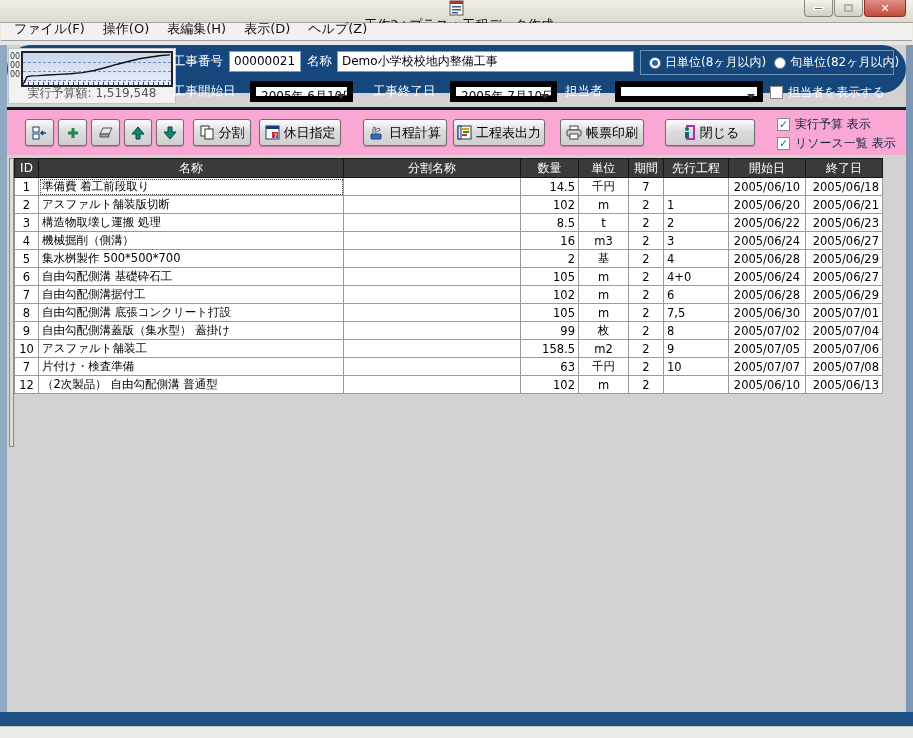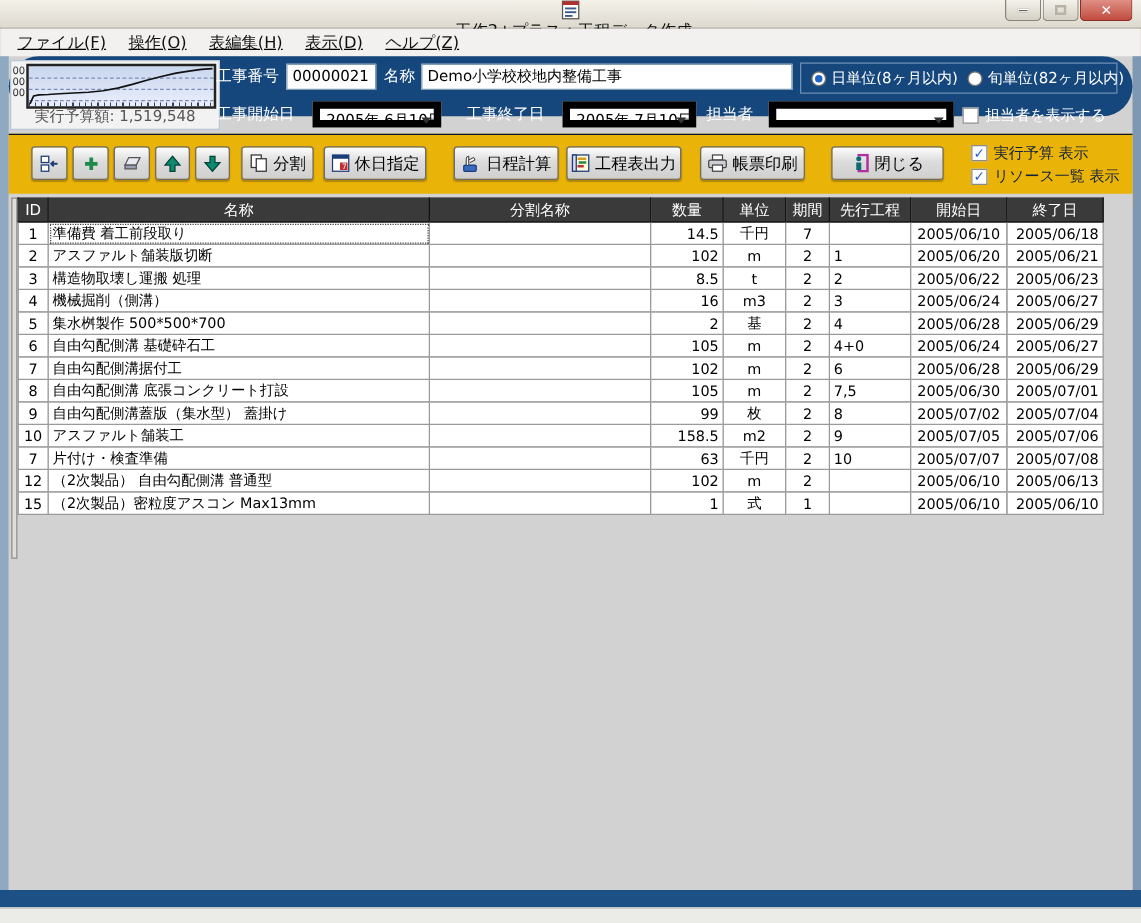--- a/index.html
+++ b/index.html
@@ -15,22 +15,22 @@
   .win-controls { position:absolute; top:0; right:7px; display:flex; }
   .winbtn { width:29px; height:17px; margin-left:1px; border:1px solid #8a8579;
     border-top:none; border-radius:0 0 4px 4px; background:linear-gradient(#f4f2ec,#d4d0c5);
     display:flex; align-items:center; justify-content:center; font-size:10px; color:#555; }
   .winbtn.close { background:linear-gradient(#e08f84,#c04c3e); border-color:#8e2f26; color:#fff;
     font-weight:bold; font-size:11px; width:42px; }
   .winbtn .glyph-line { width:9px; height:3px; background:#6e6a60; border:1px solid #fff; }
   .winbtn .glyph-box { width:9px; height:8px; border:2px solid #b7b2a6; background:transparent; }
 
   
-  .menubar { position:absolute; top:23px; left:1px; right:1px; height:28px; background:#f2f1ef;
-    border-bottom:1px solid #98a0ac; display:flex; align-items:flex-start; padding-left:4px;text-decoration:underline; }
+  .menubar { position:absolute; top:23px; left:1px; right:1px; height:18px; background:#f2f1ef;
+    border-bottom:1px solid #98a0ac; display:flex; align-items:flex-end; padding-left:4px; }
   .menu-item { font-size:13px; color:#111; padding:2px 9px; }
 
   
   .frame { position:absolute; top:45px; left:0; right:0; height:667px;
     border-left:7px solid #8fa9c3; border-right:7px solid #7e98b4; background:#d2d2d2; }
   .client { position:relative; width:899px; height:100%; }
 
   
   .head-panel { position:absolute; top:0; left:0; right:0; height:48px; background:#16477c;border-radius:31px; }
   .hp-label { position:absolute; color:#fff; font-size:12.5px; line-height:22px; white-space:nowrap; }
@@ -59,22 +59,22 @@
   .chart-plot { position:absolute; left:12px; top:2px; width:152px; height:36px;
     background:linear-gradient(#c9d6ee,#e9eefb); border:2px solid #222; }
   .chart-grid { position:absolute; left:0; right:0; height:0; border-top:1px dashed #7c8cb8; }
   .chart-ticks { position:absolute; left:0; right:0; bottom:0; height:3px;
     background:repeating-linear-gradient(90deg,#36405c 0 1px,transparent 1px 5px); }
   .ylabel { position:absolute; font-size:8px; color:#333; left:1px; width:11px; overflow:hidden; }
   .chart-caption { position:absolute; left:0; right:0; bottom:1px; text-align:center;
     font-size:12px; color:#555; white-space:nowrap; }
 
   
-  .toolbar { position:absolute; top:62px; left:0; right:0; height:60px; background:#eab308;
-    border-top:1px solid #0f172a; border-bottom:1px solid #818181; }
+  .toolbar { position:absolute; top:62px; left:0; right:0; height:60px; background:#f9a8d4;
+    border-top:3px solid #0f172a; border-bottom:1px solid #818181; }
   .tbtn { position:absolute; top:9px; height:27px; border:1px solid #6e6e6e; border-radius:3px;
     background:linear-gradient(#fdfdfd,#dcdcdc 45%,#cfcfcf); display:flex; align-items:center;
     justify-content:center; font-size:13px; color:#000; gap:4px; box-shadow:0 1px 1px rgba(0,0,0,.25); }
   .tb-check { position:absolute; left:770px; display:flex; align-items:center; }
   .tb-check .lbl { margin-left:5px; font-size:12px; color:#102040; white-space:nowrap; }
   .icon { display:inline-block; line-height:0; }
 
   
   .table-area { position:absolute; top:110px; left:0; right:0; bottom:0; background:#d2d2d2; }
   .gutter { position:absolute; left:2px; top:3px; width:5px; height:289px;
@@ -439,31 +439,20 @@
                 <td class="col-id">12</td>
                 <td class="col-name">（2次製品）  自由勾配側溝  普通型</td>
                 <td class="col-split"></td>
                 <td class="col-qty">102</td>
                 <td class="col-unit">m</td>
                 <td class="col-period">2</td>
                 <td class="col-pred"></td>
                 <td class="col-start">2005/06/10</td>
                 <td class="col-end">2005/06/13</td>
               </tr>
-              <tr>
-                <td class="col-id">15</td>
-                <td class="col-name">（2次製品）密粒度アスコン  Max13mm</td>
-                <td class="col-split"></td>
-                <td class="col-qty">1</td>
-                <td class="col-unit">式</td>
-                <td class="col-period">1</td>
-                <td class="col-pred"></td>
-                <td class="col-start">2005/06/10</td>
-                <td class="col-end">2005/06/10</td>
-              </tr>
             </tbody>
         </table>
       </div>
 
     </div>
   </div>
 
   <div class="bottom-bar"></div>
   <div class="taskbar-strip"></div>
 </div>

